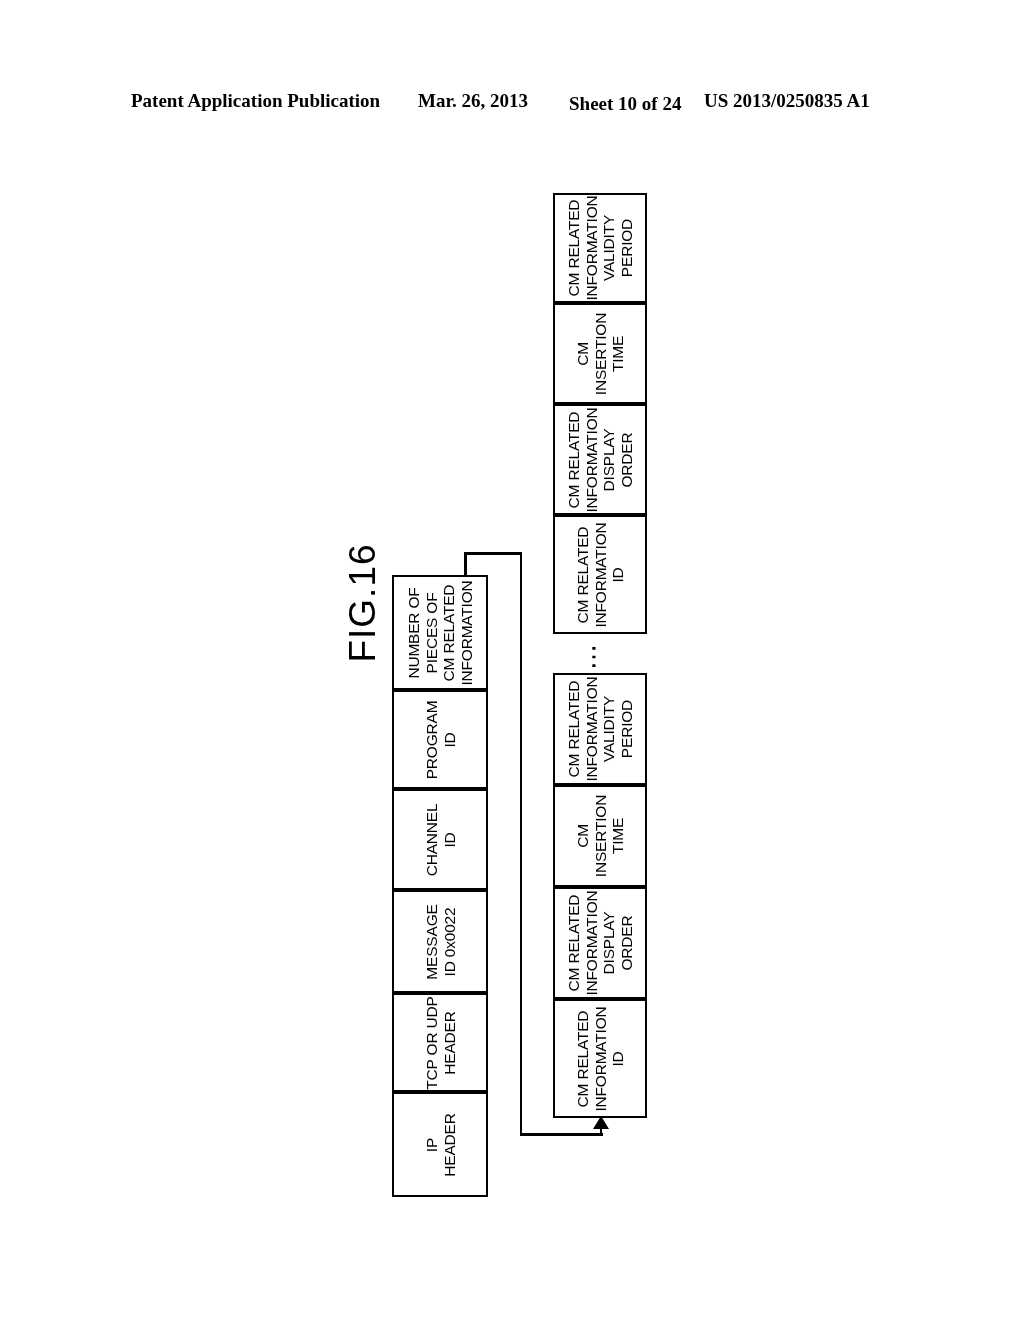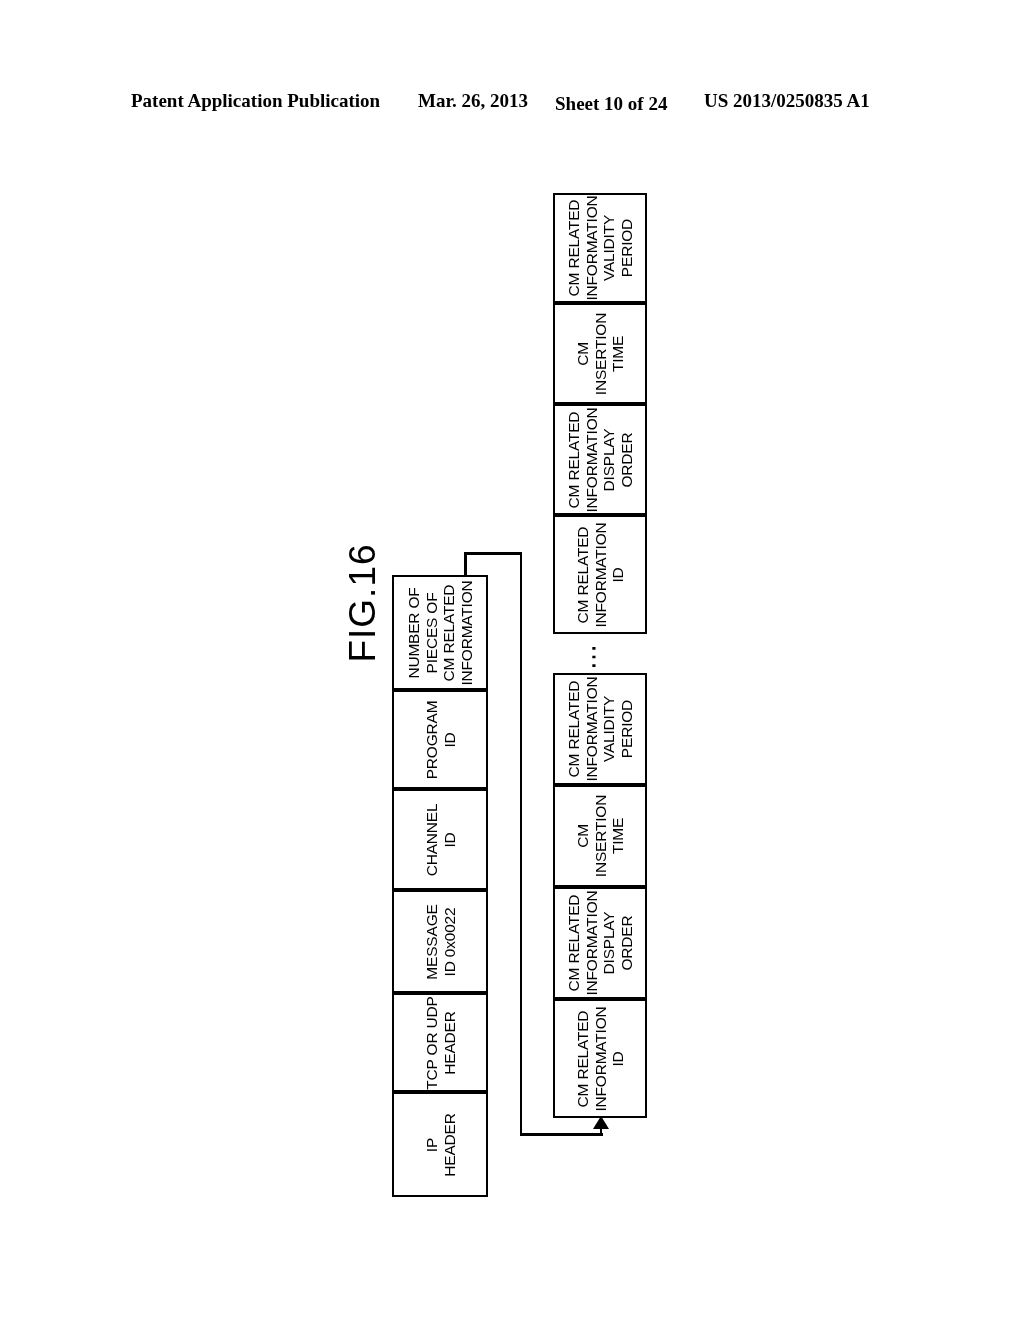--- a/index.html
+++ b/index.html
@@ -27,21 +27,21 @@
     align-items: center;
     font-family: "Liberation Serif", serif;
     font-weight: bold;
     font-size: 19px;
     letter-spacing: 0px;
     white-space: nowrap;
     padding-left: 29px;
   }
   #page-header .hdr-pub   { position: absolute; left: 131px; }
   #page-header .hdr-date  { position: absolute; left: 418px; }
-  #page-header .hdr-sheet { position: absolute; left: 555px; margin-top: 6px; }
+  #page-header .hdr-sheet { position: absolute; left: 569px; margin-top: 6px; }
   #page-header .hdr-pat   { position: absolute; left: 704px; }
 
   
   #figure {
     position: absolute;
     left: 0;
     top: 0;
     width: 1024px;
     height: 1320px;
   }

